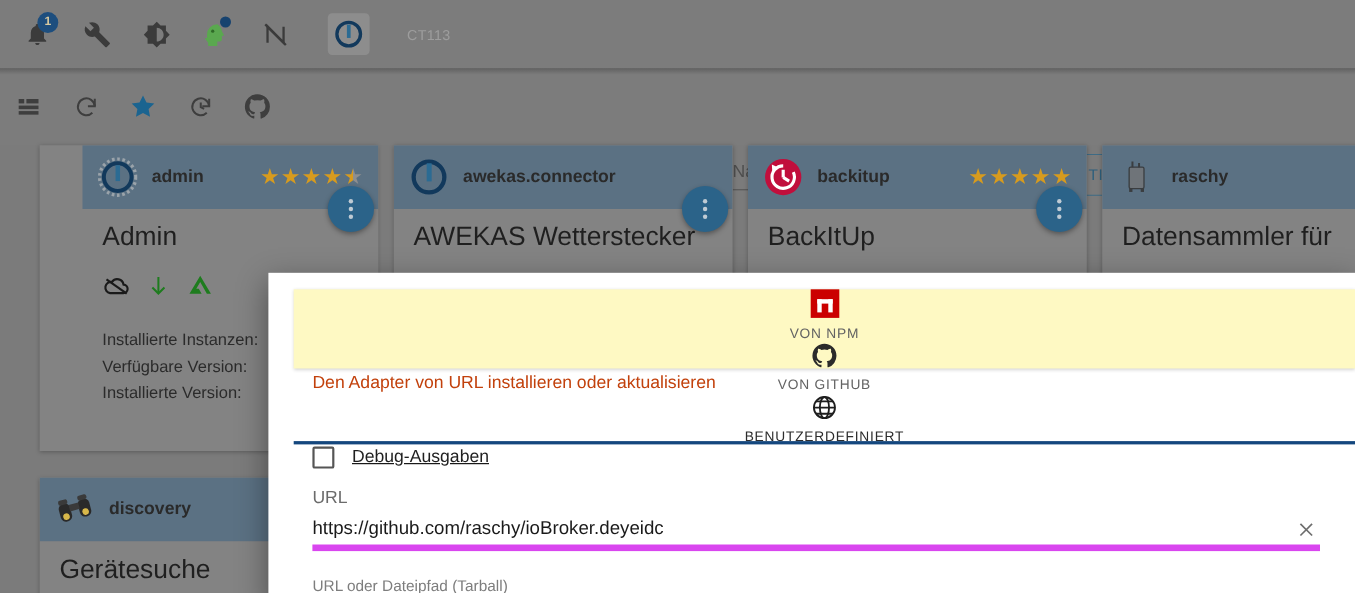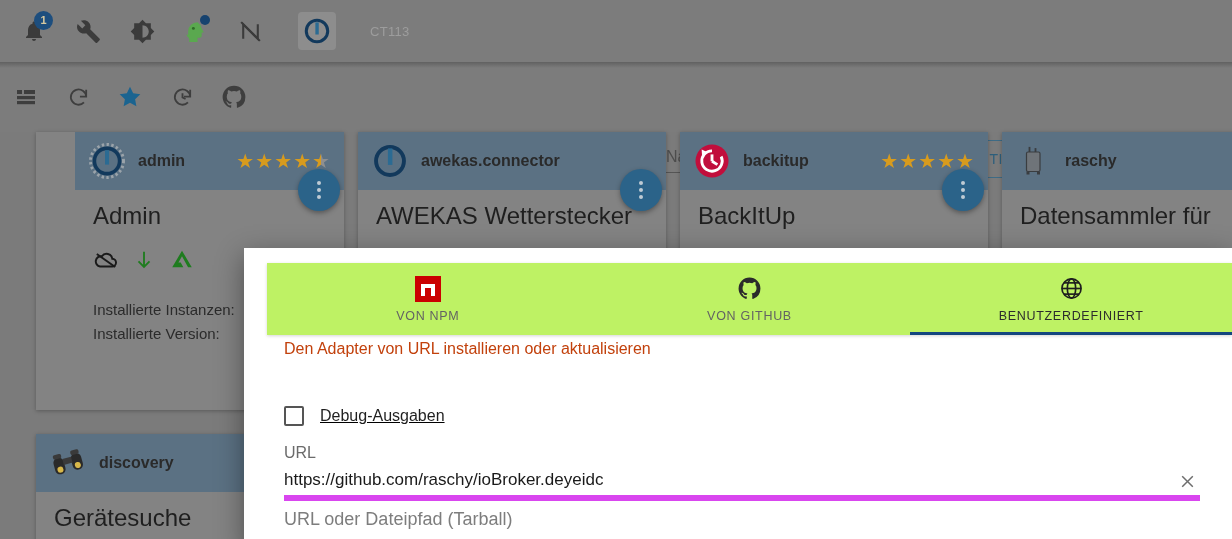--- a/index.html
+++ b/index.html
@@ -119,23 +119,24 @@
 
   
   .dialog {
     position:absolute; left:244px; top:248px; width:988px; height:300px;
     background:#ffffff;
     box-shadow: 0 8px 26px rgba(0,0,0,.40);
     overflow:hidden;
   }
   .tabs {
     position:absolute; left:23px; top:15px; width:965px; height:72px;
-    background:#bef264;
+    background:#fef9c3;
     box-shadow: 0 1px 3px rgba(0,0,0,.17);
     display:flex;
+    flex-direction:column;
   }
   .tab {
     flex:1 1 0; position:relative;
     display:flex; flex-direction:column; align-items:center; justify-content:center; gap:7px;
     color:#636363; font-size:12.5px; letter-spacing:.7px;
   }
   .tab.active { color:#2c2c2c; }
   .tab .tab-indicator {
     position:absolute; left:0; right:0; bottom:0; height:3px; background:#14477e;
   }
@@ -167,21 +168,21 @@
   }
   .field-value {
     flex:1 1 auto; font-size:17px; color:#1a1a1a; border:0; outline:none;
     background:transparent; font-family:"Liberation Sans", sans-serif; padding:0;
   }
   .clear-x {
     flex:0 0 auto; width:26px; height:26px; color:#6d6d6d;
     display:flex; align-items:center; justify-content:center;
     margin-bottom:-4px;
   }
-  .field-hint { margin-top:8px; font-size:18px; color:#7d7d7d; }
+  .field-hint { margin-top:23px; font-size:14px; color:#7d7d7d; }
 </style>
 </head>
 <body>
 
 <div id="root">
 
   <div class="app-layer">
 
     <div class="topbar">
       <div class="topbar-icons">
@@ -324,20 +325,21 @@
                 </svg>
             </span>
             <span>
               <svg width="26" height="26" viewBox="0 0 24 24" fill="#1e7c1e">
                   <path d="M12 3.4l9 15.2h-3.4L12 8.6 8.7 14.3h2.1l2.4 4.3H3z"></path>
                 </svg>
             </span>
           </div>
           <div class="card-meta">
             <div>Installierte Instanzen:</div>
+            <div>Verfügbare Version:</div>
             <div>Installierte Version:</div>
           </div>
         </div>
       </div>
 
       <div class="card" style="left:358px; top:0; width:308px; height:278px;">
         <div class="card-head">
           <div class="card-logo">
             <svg width="36" height="36" viewBox="0 0 24 24">
               <circle cx="12" cy="12" r="9.3" fill="none" stroke="#12395c" stroke-width="2.6"></circle>

